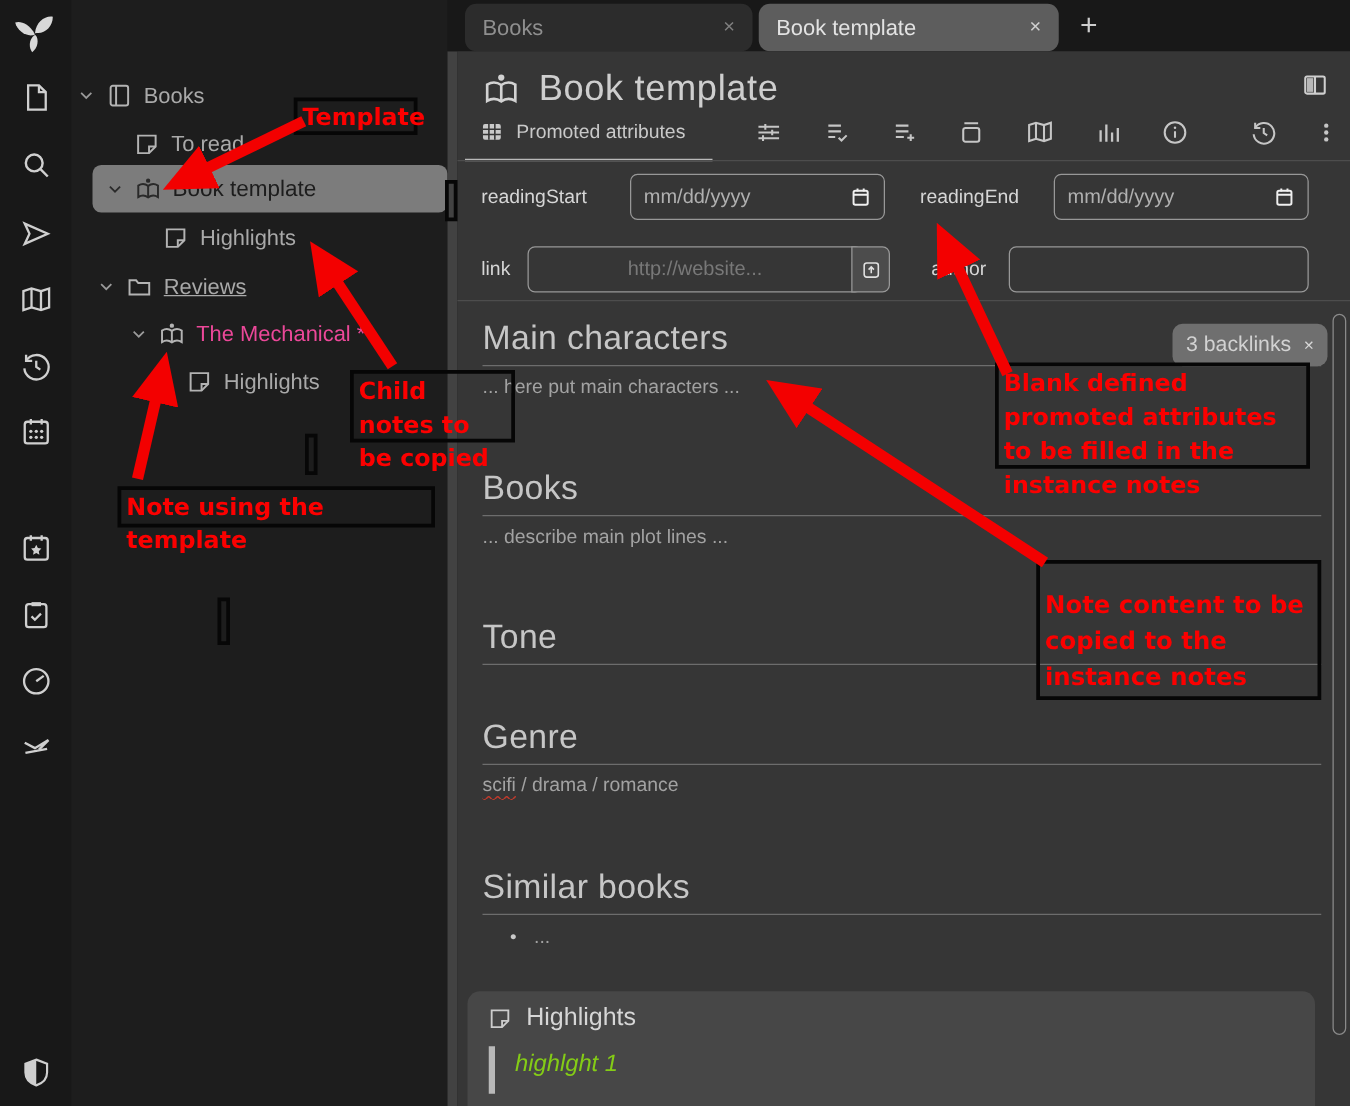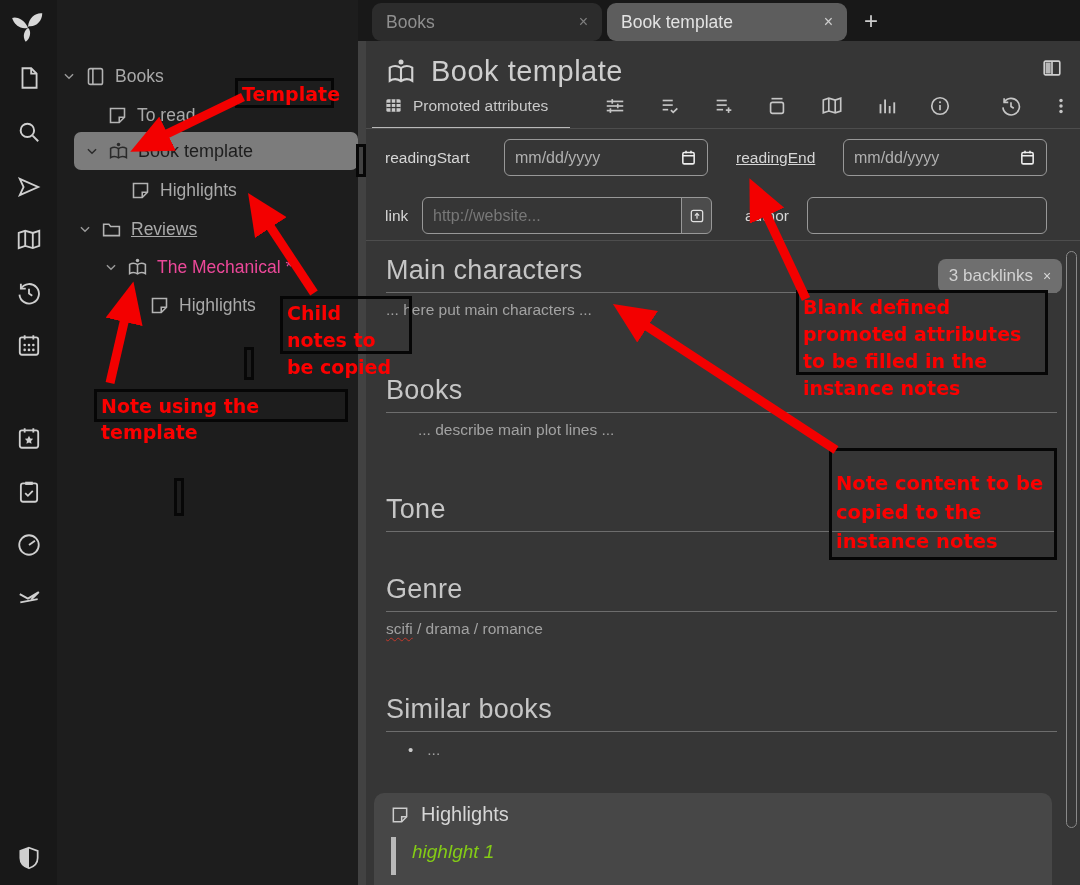--- a/index.html
+++ b/index.html
@@ -419,33 +419,33 @@
     <span class="field-label" style="left:19px; top:108px;">readingStart</span>
     <div class="pa-input" style="left:138px; top:98px; width:204px;">
       <span class="ph">mm/dd/yyyy</span>
       <span class="cal"><svg viewBox="0 0 24 24" fill="none" stroke="currentColor" stroke-width="2.2">
             <rect x="4" y="5" width="16" height="16" rx="2"></rect>
             <line x1="8.5" y1="2.5" x2="8.5" y2="6"></line>
             <line x1="15.5" y1="2.5" x2="15.5" y2="6"></line>
             <line x1="4" y1="9.5" x2="20" y2="9.5"></line>
           </svg></span>
     </div>
-    <span class="field-label" style="left:370px; top:108px;text-decoration:underline;">readingEnd</span>
+    <span class="field-label" style="left:370px; top:108px;">readingEnd</span>
     <div class="pa-input" style="left:477px; top:98px; width:204px;">
       <span class="ph">mm/dd/yyyy</span>
       <span class="cal"><svg viewBox="0 0 24 24" fill="none" stroke="currentColor" stroke-width="2.2">
             <rect x="4" y="5" width="16" height="16" rx="2"></rect>
             <line x1="8.5" y1="2.5" x2="8.5" y2="6"></line>
             <line x1="15.5" y1="2.5" x2="15.5" y2="6"></line>
             <line x1="4" y1="9.5" x2="20" y2="9.5"></line>
           </svg></span>
     </div>
 
     <span class="field-label" style="left:19px; top:166px;">link</span>
-    <div class="pa-input" style="left:56px; top:156px; width:268px;">
+    <div class="pa-input" style="left:56px; top:156px; width:268px;justify-content:center;">
       <span class="ph dim">http://website...</span>
     </div>
     <div id="link-btn" style="left:315px; top:156px;">
       <svg viewBox="0 0 24 24" fill="none" stroke="currentColor" stroke-width="1.9">
           <rect x="3.5" y="3.5" width="17" height="17" rx="3"></rect>
           <line x1="12" y1="16" x2="12" y2="8.5"></line>
           <polyline points="8.8,11.5 12,8.2 15.2,11.5"></polyline>
         </svg>
     </div>
     <span class="field-label" style="left:379px; top:166px;">author</span>
@@ -457,21 +457,21 @@
     <h2 class="h2" style="top:214px;">Main characters</h2>
     <div class="hrule" style="top:251px;"></div>
     <div id="backlinks-badge">
       <span>3 backlinks</span>
       <span class="bl-close">×</span>
     </div>
     <p class="para" style="top:260px;">... here put main characters ...</p>
 
     <h2 class="h2" style="top:334px;">Books</h2>
     <div class="hrule" style="top:371px;"></div>
-    <p class="para" style="top:380px;margin-left:32px;">... describe main plot lines ...</p>
+    <p class="para" style="top:380px;">... describe main plot lines ...</p>
 
     <h2 class="h2" style="top:453px;">Tone</h2>
     <div class="hrule" style="top:490px;"></div>
 
     <h2 class="h2" style="top:533px;">Genre</h2>
     <div class="hrule" style="top:570px;"></div>
     <p class="para" style="top:579px;"><span class="squiggle">scifi</span><span> / drama / romance</span></p>
 
     <h2 class="h2" style="top:653px;">Similar books</h2>
     <div class="hrule" style="top:690px;"></div>

